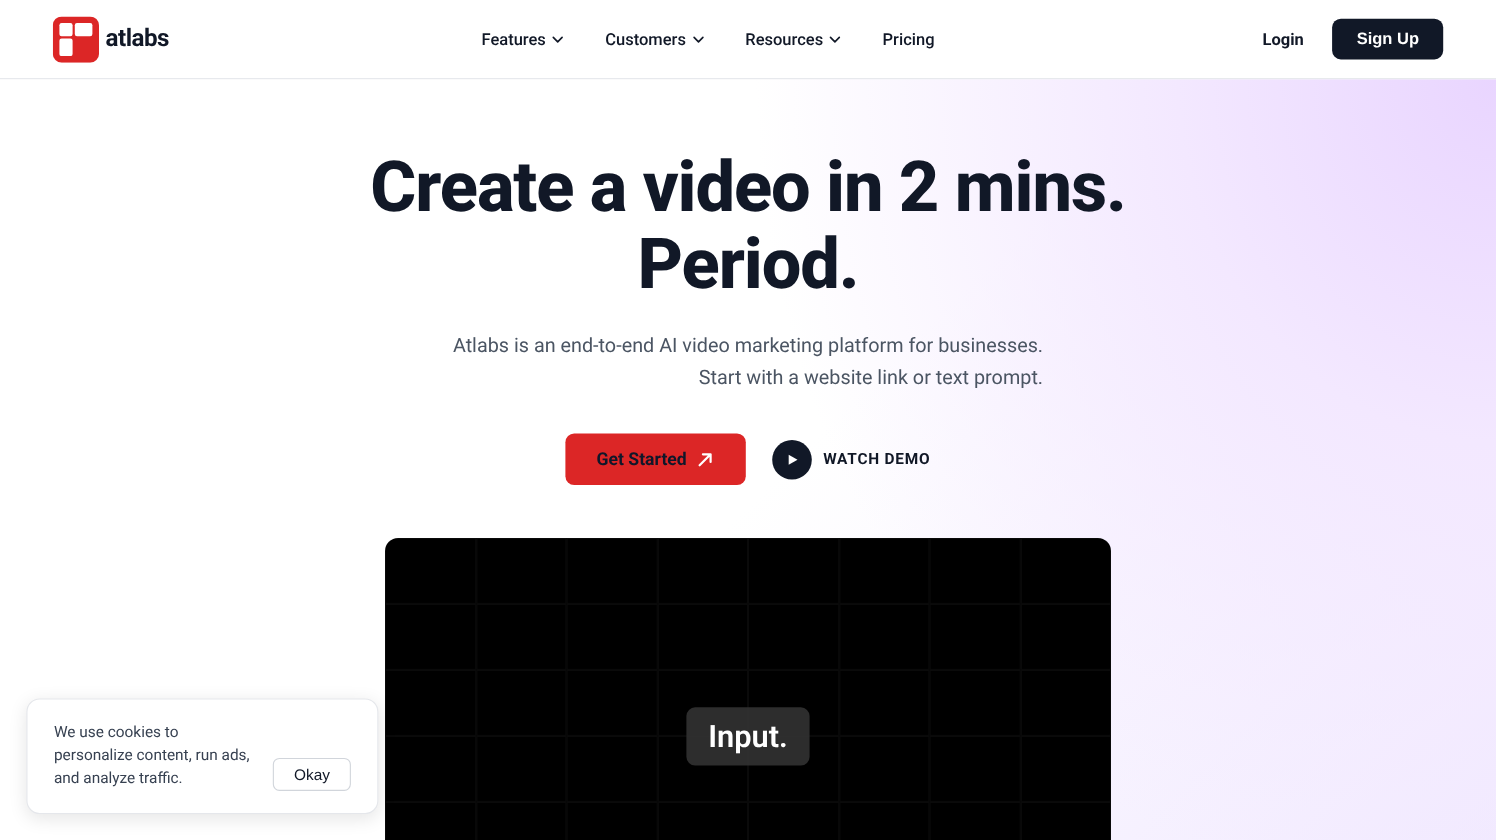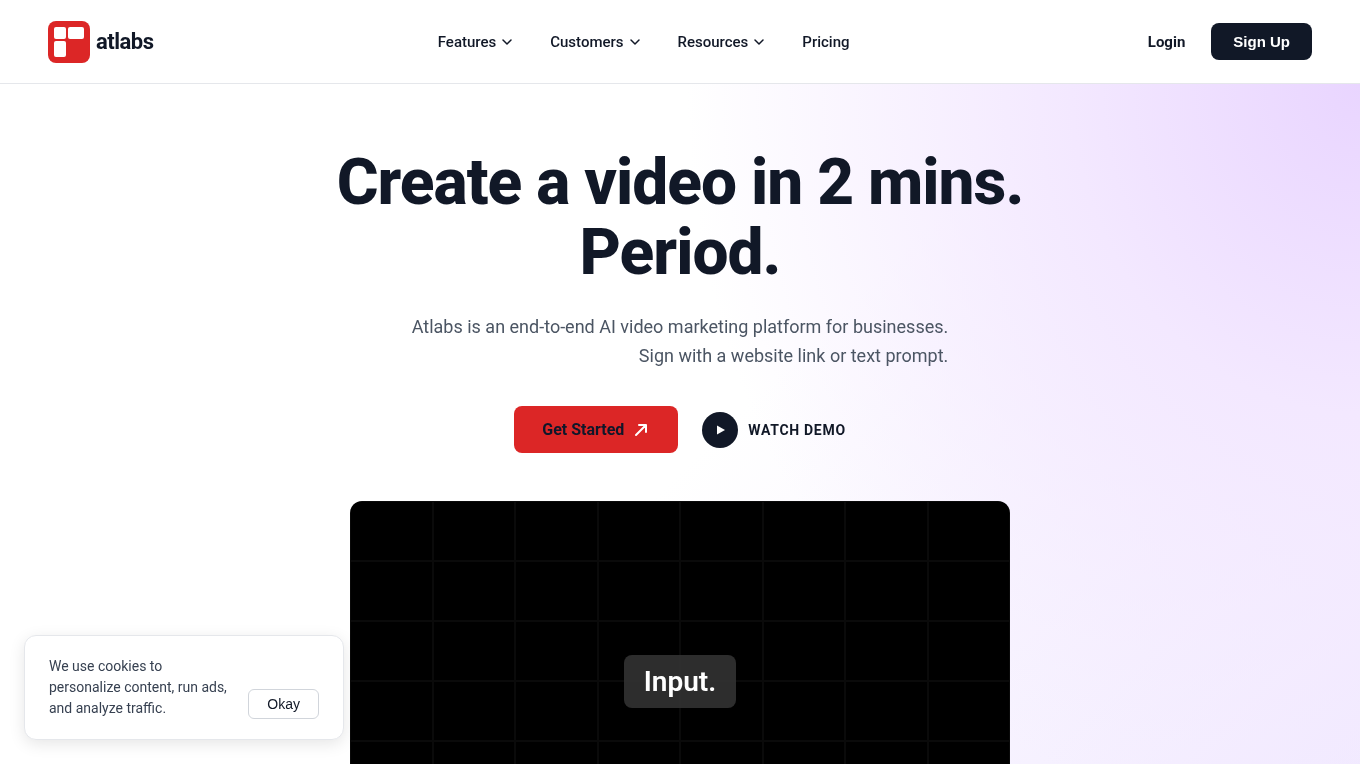--- a/index.html
+++ b/index.html
@@ -15,21 +15,21 @@
       min-height: 764px;
       overflow-x: hidden;
     }
 
     
     header {
       display: flex;
       align-items: center;
       justify-content: space-between;
       padding: 0 48px;
-      height: 84px;
+      height: 72px;
       border-bottom: 1px solid #e5e7eb;
       background: #ffffff;
       position: relative;
       z-index: 10;
     }
 
     .logo-area {
       display: flex;
       align-items: center;
       gap: 6px;
@@ -313,21 +313,21 @@
     <a class="login-btn">Login</a>
     <button class="signup-btn">Sign Up</button>
   </div>
 </header>
 
 <section class="hero">
   <h1 class="hero-title">Create a video in 2 mins. Period.</h1>
 
   <div class="hero-subtitle">
     <p>Atlabs is an end-to-end AI video marketing platform for businesses.</p>
-    <p>Sign with a website link or text prompt.</p>
+    <p>Start with a website link or text prompt.</p>
   </div>
 
   <div class="cta-row">
     <a class="get-started-btn">
       <span>Get Started</span>
       <span class="arrow-icon">
         <svg width="16" height="16" viewBox="0 0 16 16" fill="none">
           <path d="M3 13L13 3M13 3H6M13 3v7" stroke="white" stroke-width="2" stroke-linecap="round" stroke-linejoin="round"></path>
         </svg>
       </span>

